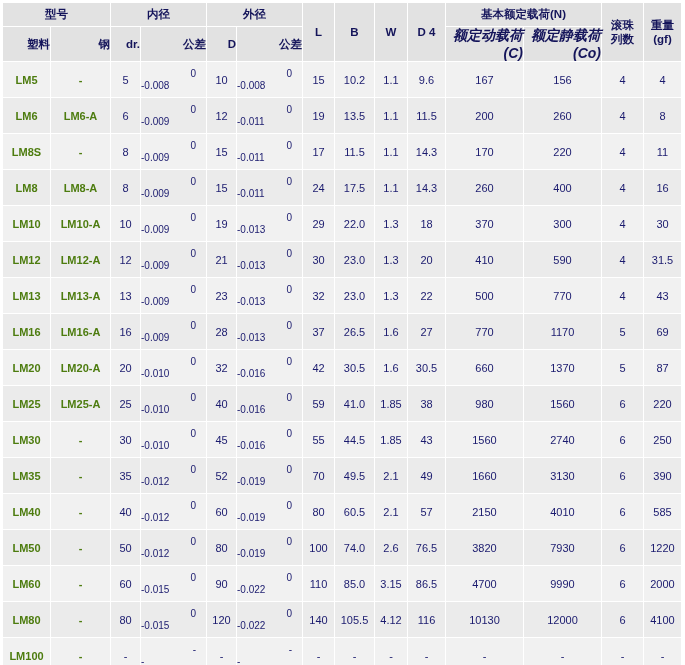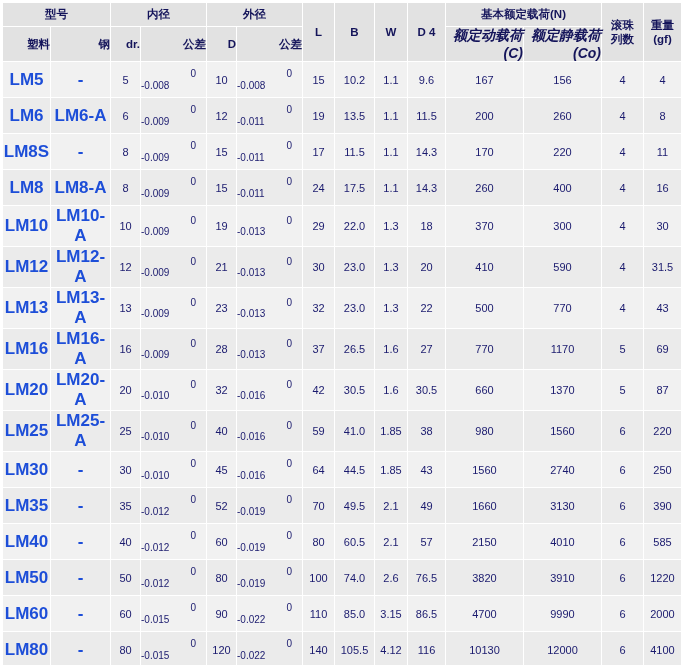--- a/index.html
+++ b/index.html
@@ -42,22 +42,22 @@
     background: #f1f1f1;
     height: 35px;
     color: #1a1a6e;
     font-size: 11px;
   }
   tbody tr:nth-child(even) td {
     background: #ebebeb;
   }
   td.model, td.modelsteel {
     font-weight: bold;
-    font-size: 17px;
-    color: #1d4ed8;
+    font-size: 11px;
+    color: #4d7c0f;
   }
   .tol {
     display: block;
     line-height: 1.15;
     font-size: 10px;
   }
   .tol .up {
     display: block;
     text-align: right;
     padding-right: 10px;
@@ -404,21 +404,21 @@
             <span class="lo">-0.010</span>
           </span>
         </td>
         <td>45</td>
         <td class="tolcell">
           <span class="tol">
             <span class="up">0</span>
             <span class="lo">-0.016</span>
           </span>
         </td>
-        <td>64</td>
+        <td>55</td>
         <td>44.5</td>
         <td>1.85</td>
         <td>43</td>
         <td>1560</td>
         <td>2740</td>
         <td>6</td>
         <td>250</td>
       </tr>
       <tr>
         <td class="model">LM35</td>
@@ -487,21 +487,21 @@
           <span class="tol">
             <span class="up">0</span>
             <span class="lo">-0.019</span>
           </span>
         </td>
         <td>100</td>
         <td>74.0</td>
         <td>2.6</td>
         <td>76.5</td>
         <td>3820</td>
-        <td>3910</td>
+        <td>7930</td>
         <td>6</td>
         <td>1220</td>
       </tr>
       <tr>
         <td class="model">LM60</td>
         <td class="modelsteel">-</td>
         <td>60</td>
         <td class="tolcell">
           <span class="tol">
             <span class="up">0</span>

